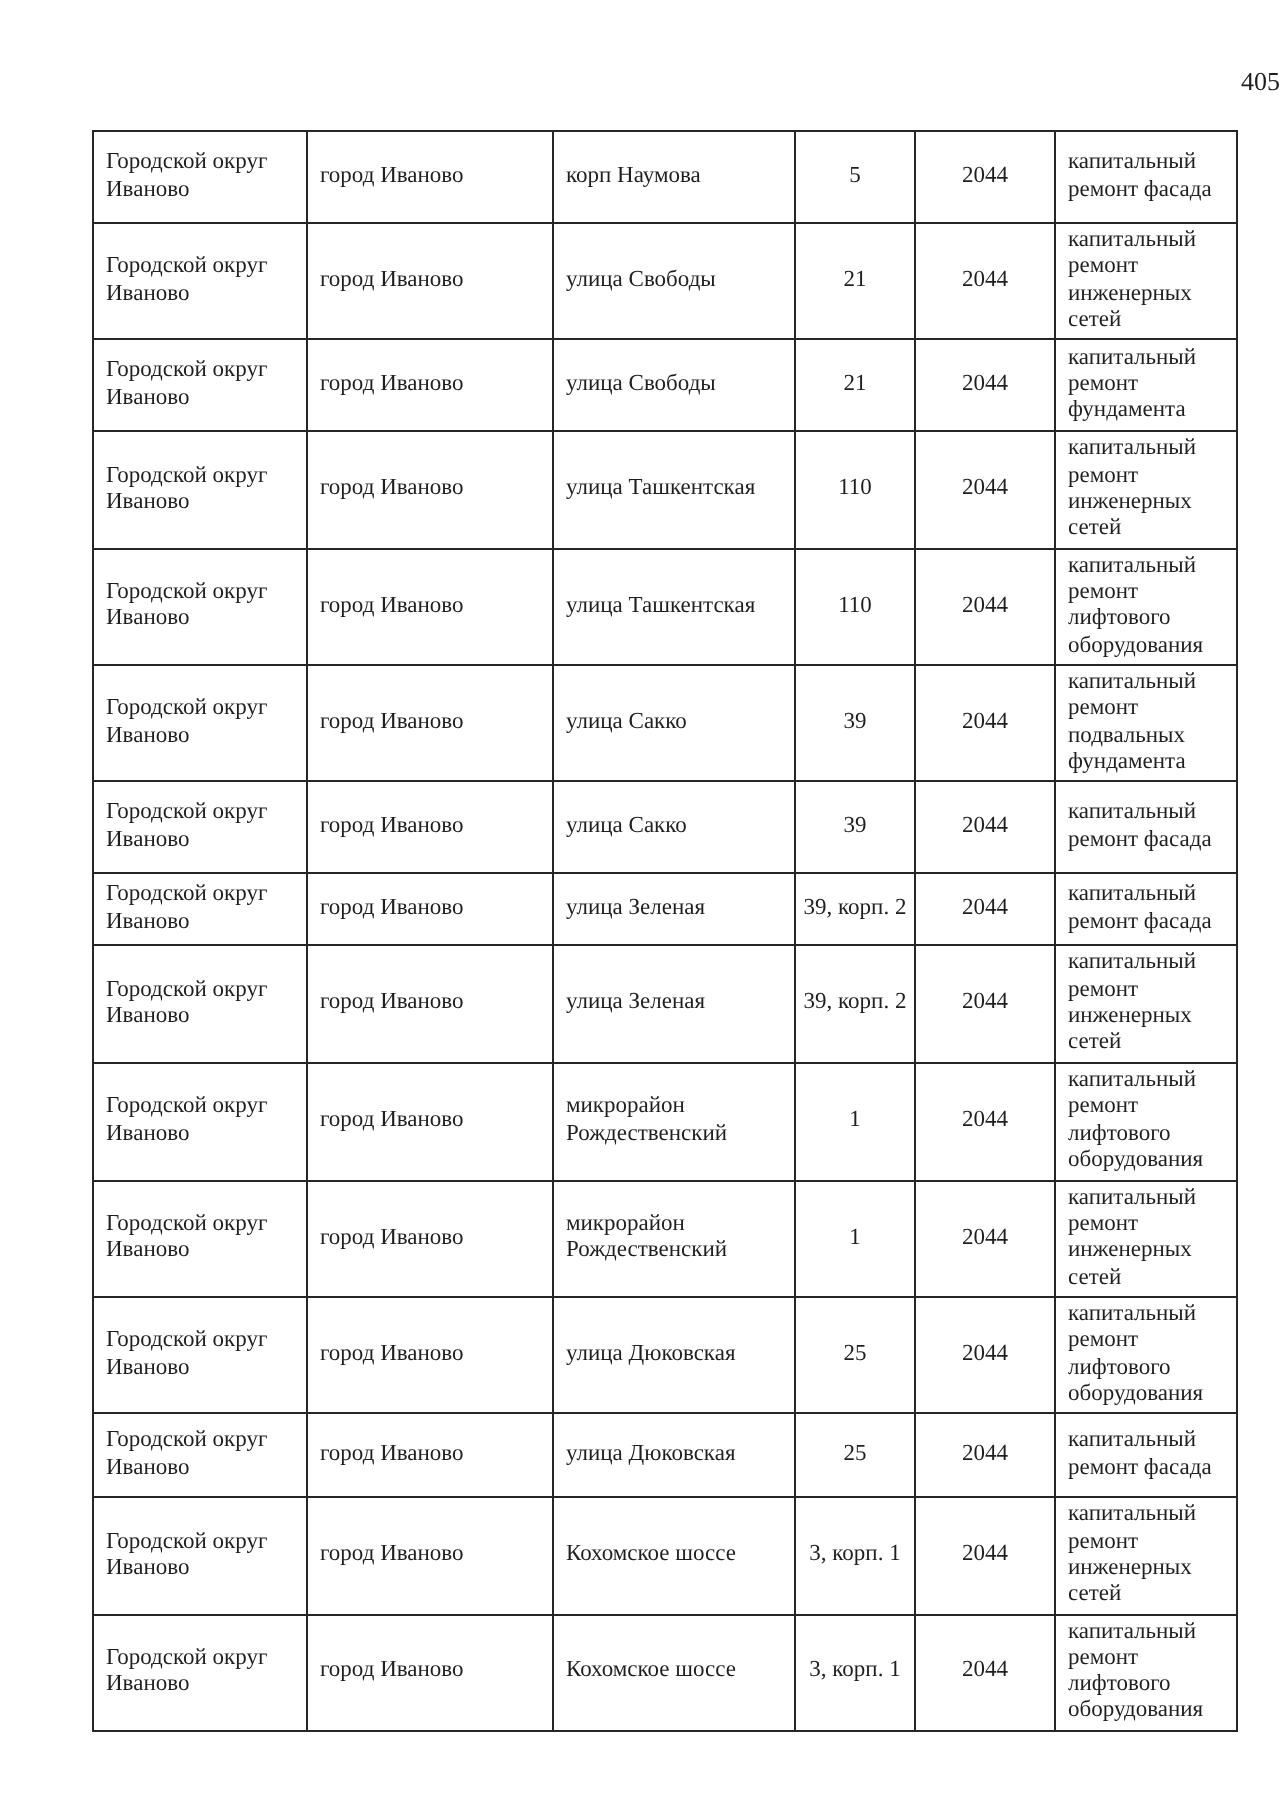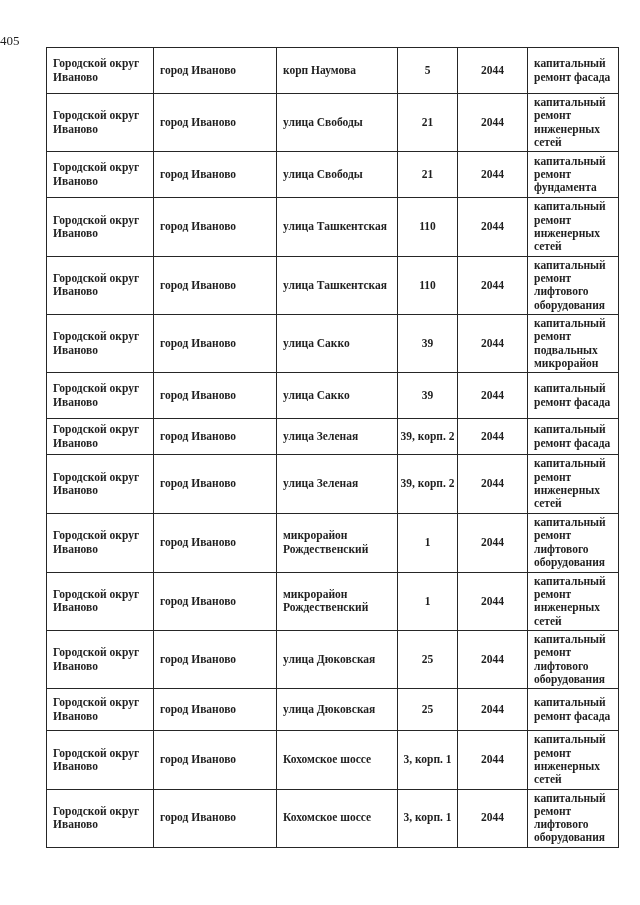--- a/index.html
+++ b/index.html
@@ -14,32 +14,31 @@
     background: #ffffff;
     font-family: "Liberation Serif", "DejaVu Serif", serif;
     color: #1f1f1f;
     overflow: hidden;
   }
   .page-number {
     position: absolute;
     top: 33px;
     left: 0;
     width: 100%;
-    text-align: left;
+    text-align: right;
     font-size: 13px;
     color: #1f1f1f;
   }
   table.repair-table {
     position: absolute;
     left: 46px;
-    top: 47px;
+    top: 65px;
     width: 572px;
     border-collapse: collapse;
     table-layout: fixed;
-    font-weight: bold;
   }
   .repair-table td {
     border: 1px solid #262626;
     vertical-align: middle;
     font-size: 11.5px;
     line-height: 1.16;
     padding: 2px 6px;
     word-wrap: break-word;
   }
   .repair-table td.align-center {
@@ -124,21 +123,21 @@
           <td class="align-center">110</td>
           <td class="align-center">2044</td>
           <td>капитальный ремонт лифтового оборудования</td>
         </tr>
         <tr>
           <td>Городской округ Иваново</td>
           <td>город Иваново</td>
           <td>улица Сакко</td>
           <td class="align-center">39</td>
           <td class="align-center">2044</td>
-          <td>капитальный ремонт подвальных микрорайон</td>
+          <td>капитальный ремонт подвальных фундамента</td>
         </tr>
         <tr>
           <td>Городской округ Иваново</td>
           <td>город Иваново</td>
           <td>улица Сакко</td>
           <td class="align-center">39</td>
           <td class="align-center">2044</td>
           <td>капитальный ремонт фасада</td>
         </tr>
         <tr>

